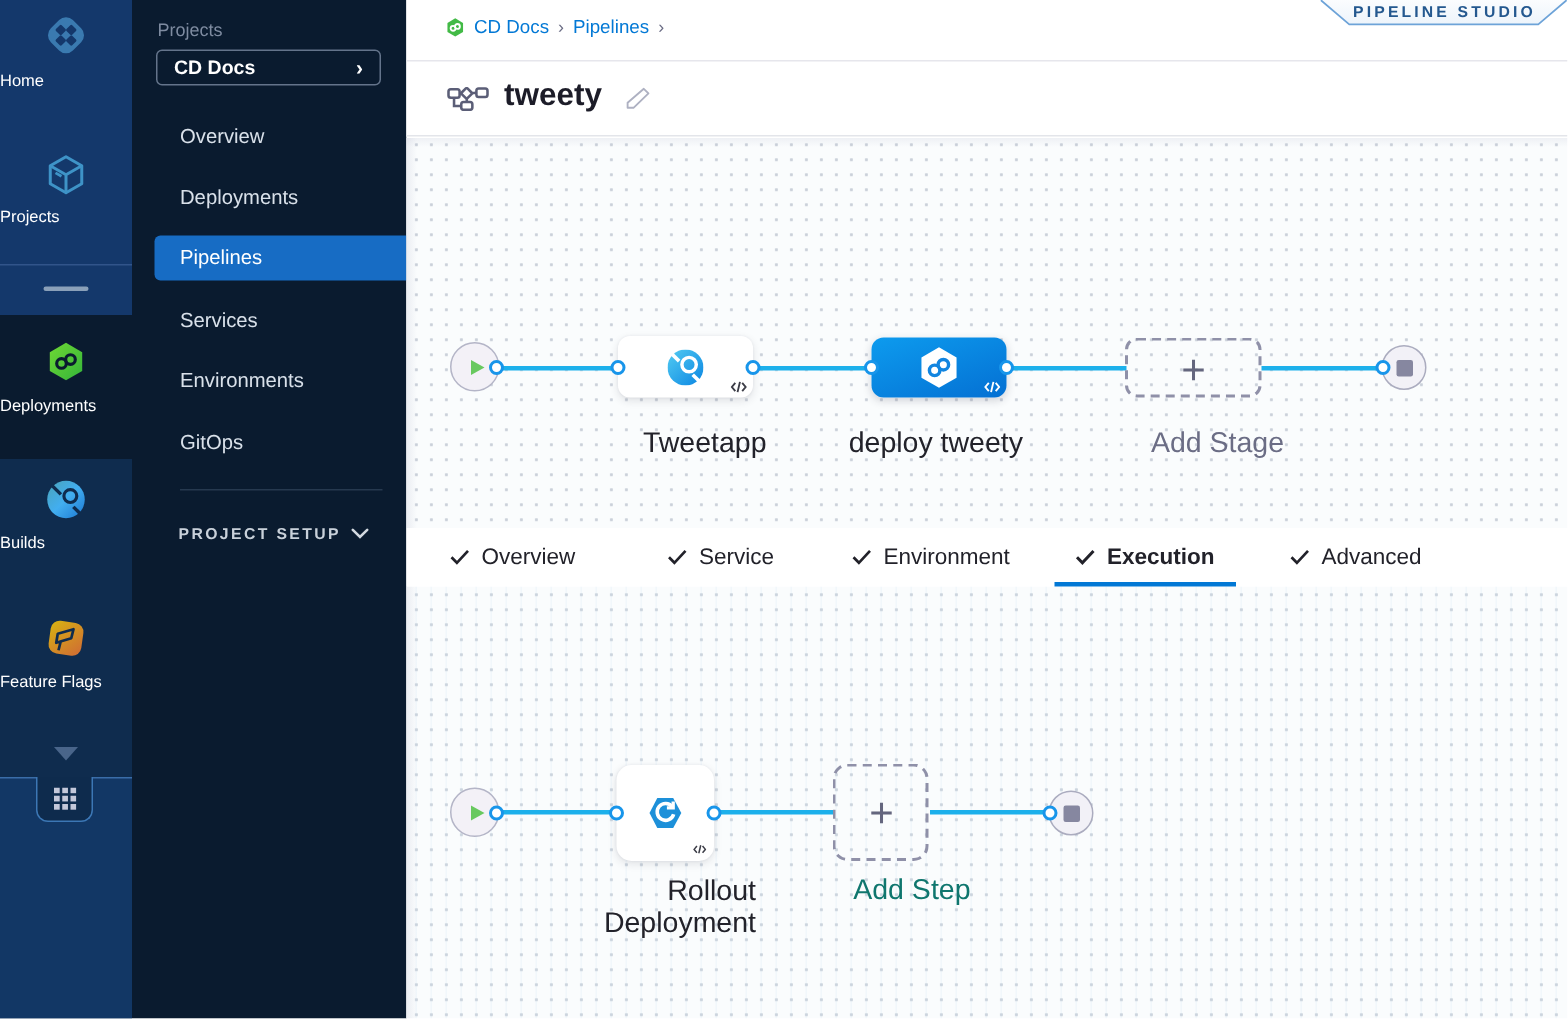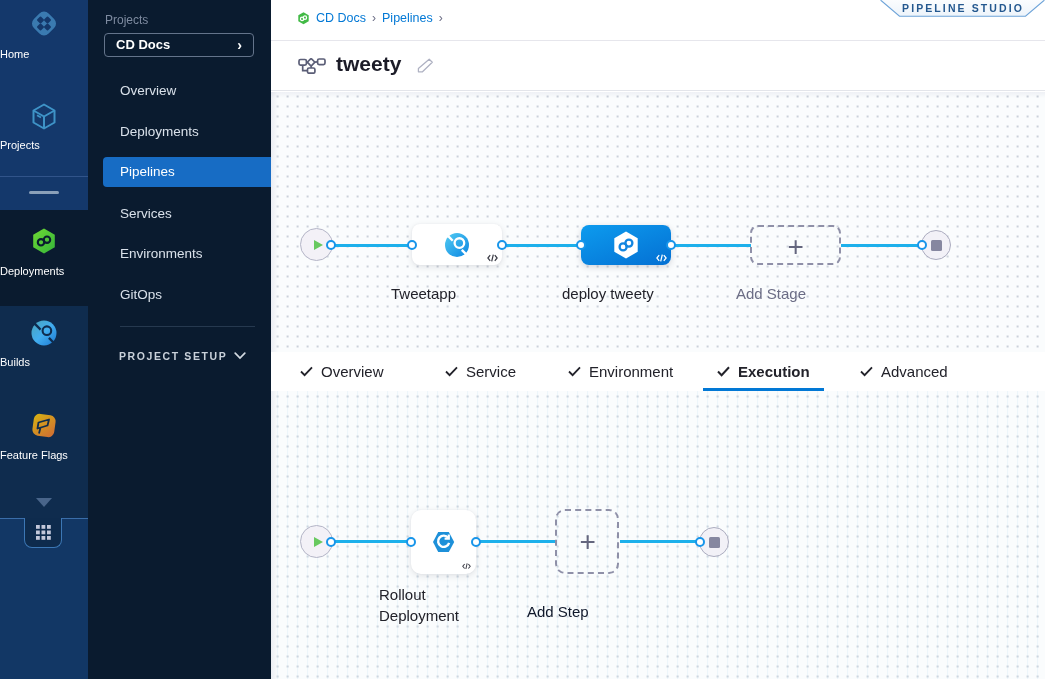--- a/index.html
+++ b/index.html
@@ -64,21 +64,21 @@
   .tab svg { margin-right:8px; }
   #tab-underline { position:absolute; left:432px; top:36px; width:121px; height:3px; background:#0278d5; }
 
   
   .pline { position:absolute; height:3px; background:#1db0eb; }
   .ring { position:absolute; width:10px; height:10px; border-radius:50%; background:#fff; border:2.6px solid #1895ea; z-index:6; }
   .playnode { position:absolute; width:33px; height:33px; border-radius:50%; background:#f3f1f7; border:1px solid #b4b5c7; }
   .playnode .tri { position:absolute; left:13px; top:10.5px; width:0; height:0; border-top:5.5px solid transparent; border-bottom:5.5px solid transparent; border-left:9.5px solid #68c95f; }
   .endnode { position:absolute; width:30px; height:30px; border-radius:50%; background:#f2f1f7; border:1px solid #abacbf; }
   .endnode .sq { position:absolute; left:9px; top:9px; width:11px; height:11px; background:#8687a0; border-radius:1.5px; }
-  .nodelabel { position:absolute; text-align:left; font-size:15px; color:#22222a; }
+  .nodelabel { position:absolute; text-align:right; font-size:19px; color:#22222a; }
   .graylabel { color:#6b6d85; }
 
   #node-tweetapp { position:absolute; left:141px; top:224px; width:90px; height:41px; background:#fff; border-radius:8px; box-shadow:0 2px 6px rgba(40,41,61,0.12), 0 0 2px rgba(40,41,61,0.06); }
   #node-deploy { position:absolute; left:310px; top:225px; width:90px; height:40px; border-radius:8px; background:linear-gradient(160deg,#0d9bee 0%, #0470d3 100%); box-shadow:0 2px 6px rgba(40,41,61,0.18); }
   #node-addstage { position:absolute; left:479px; top:225px; width:91px; height:40px; border:2px dashed #8f90a8; border-radius:8px; background:transparent; }
   .plus { position:absolute; color:#64667e; font-weight:400; }
 
   #node-rollout { position:absolute; left:140px; top:510px; width:65px; height:64px; background:#fff; border-radius:10px; box-shadow:0 2px 6px rgba(40,41,61,0.12), 0 0 2px rgba(40,41,61,0.06); }
   #node-addstep { position:absolute; left:284px; top:509px; width:64px; height:65px; border:2px dashed #8f90a8; border-radius:10px; }
 </style>
@@ -330,14 +330,14 @@
   <div id="node-addstep">
       <div class="plus" style="left:22.5px; top:15px; font-size:28px;">+</div>
     </div>
 
   <div class="ring" style="left:424px; top:536.5px;"></div>
   <div class="endnode" style="left:428px; top:527px;">
       <div class="sq"></div>
     </div>
 
   <div class="nodelabel" style="left:108px; top:584px; width:125px; line-height:21px;">Rollout<br>Deployment</div>
-  <div class="nodelabel" style="left:256px; top:583px; width:120px; color:#0f172a;margin-top:20px;">Add Step</div>
+  <div class="nodelabel" style="left:256px; top:583px; width:120px; color:#0f766e;">Add Step</div>
 </div>
 
 </body></html>

